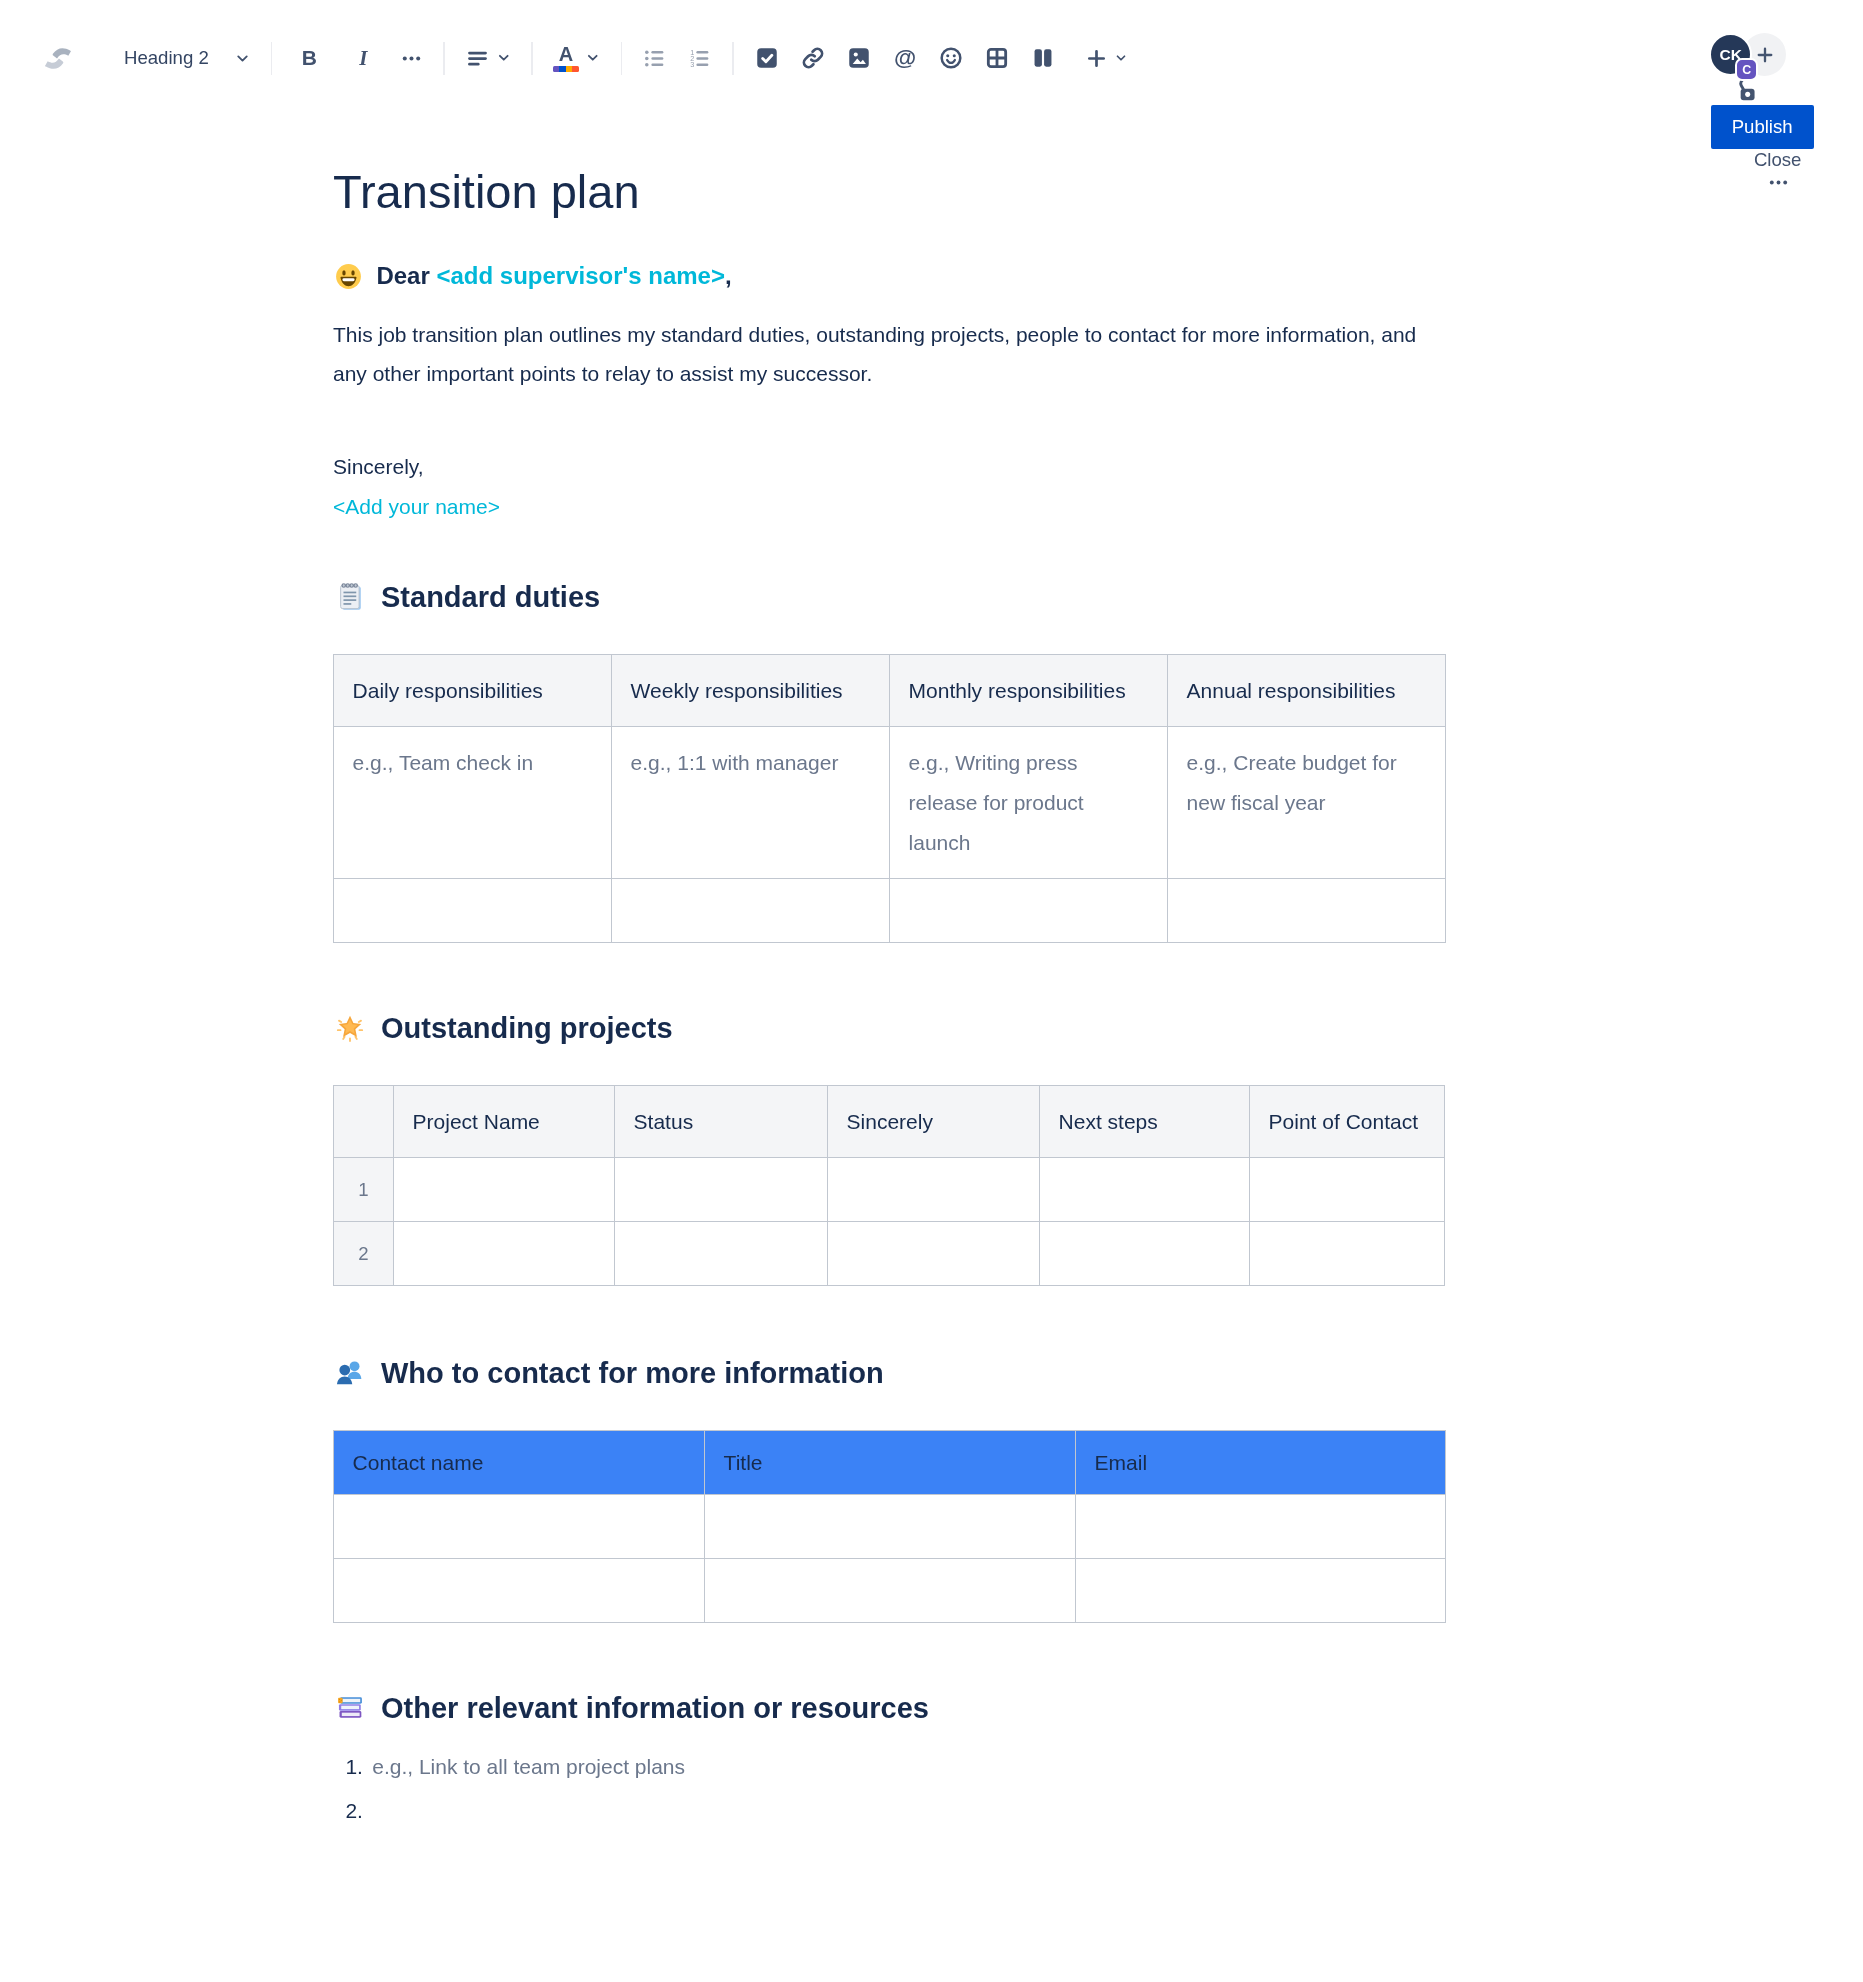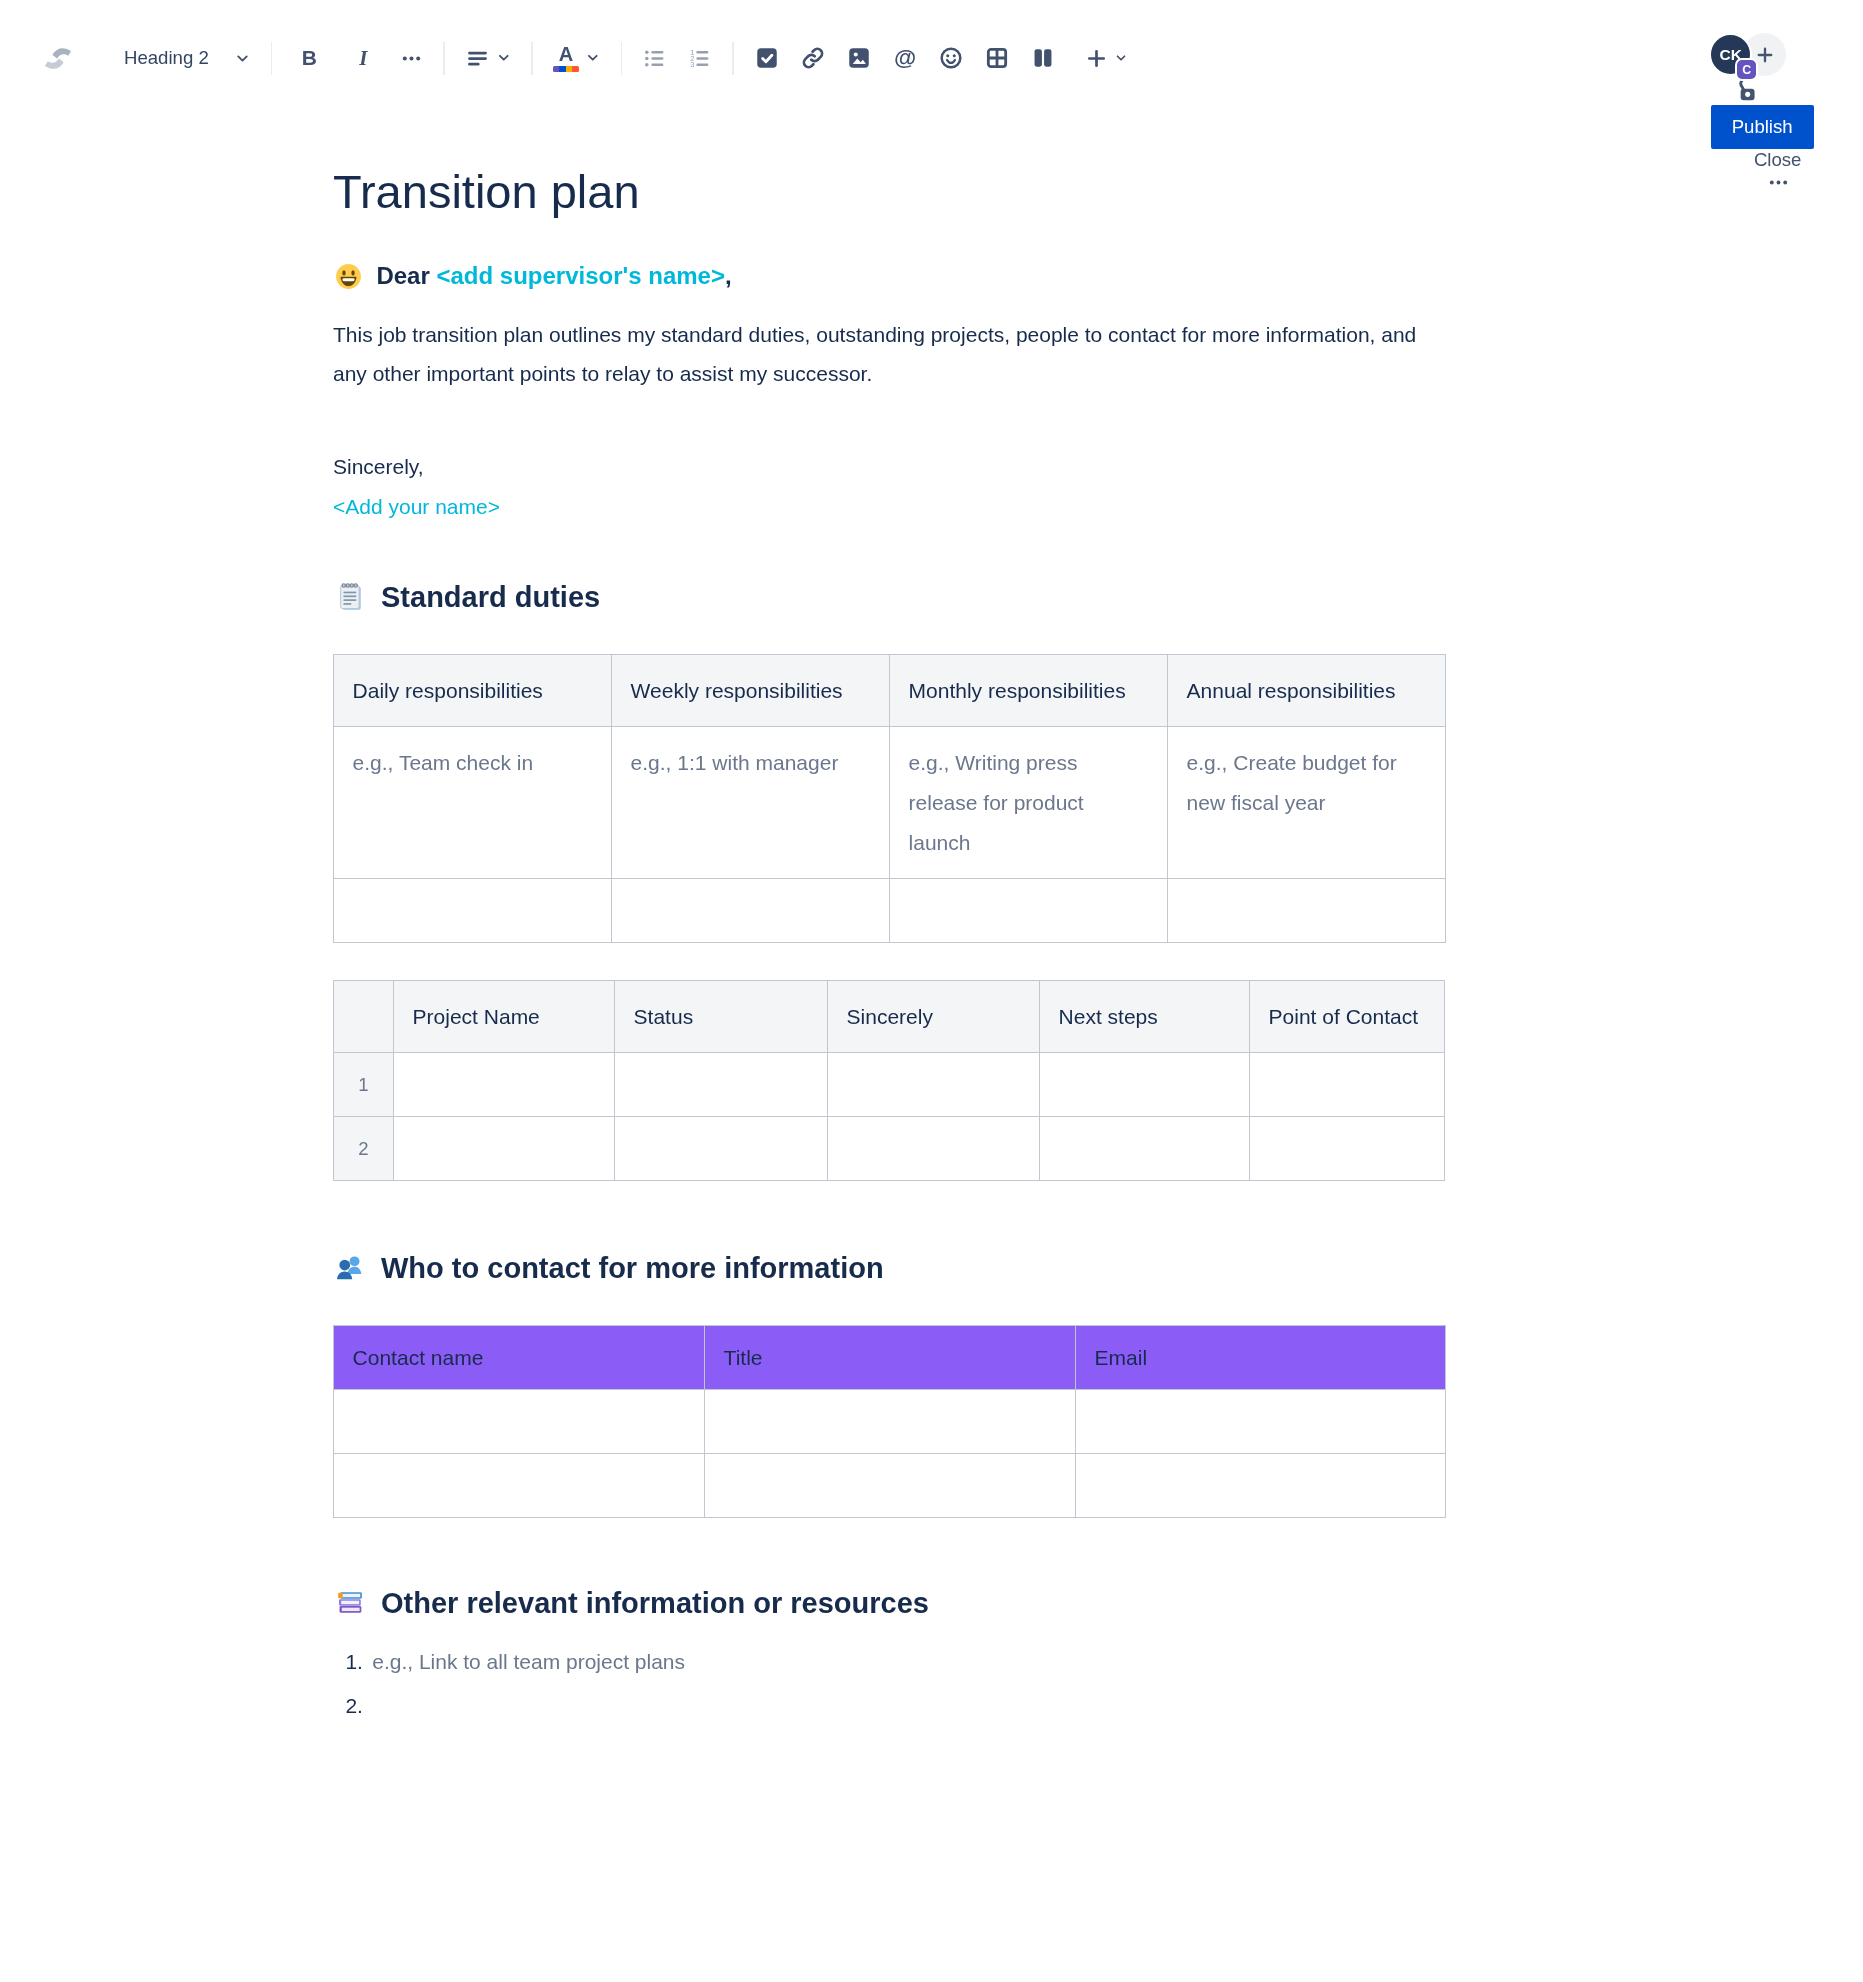--- a/index.html
+++ b/index.html
@@ -73,21 +73,21 @@
   .h2row { display:flex; align-items:center; gap:14px; font-size:29px; font-weight:700; line-height:40px; color:#172B4D; }
   .mt-sd { margin-top:50px; }
   .mt-op { margin-top:65px; }
   .mt-ct { margin-top:67px; }
   .mt-rs { margin-top:65px; }
 
   table { border-collapse:collapse; table-layout:fixed; width:1112px; margin-top:37px; }
   th, td { border:1.5px solid #C1C7D0; vertical-align:top; text-align:left; font-size:21px; }
   th { background:#F4F5F7; font-weight:400; color:#172B4D; padding:15.5px 18.6px; line-height:40px; }
   td { padding:15.5px 18.6px; line-height:40px; color:#6B778C; }
-  .contacts-table th { background:#8b5cf6; padding:11.6px 18.6px; }
+  .contacts-table th { background:#3b82f6; padding:11.6px 18.6px; }
   .empty-row td { height:64px; }
   .num-cell { background:#F4F5F7; text-align:center; vertical-align:middle; color:#6B778C; font-size:18.6px; padding:0; }
   .body-cell { background:#fff; }
 
   .list-block { margin-top:18.6px; margin-left:12.4px; }
   .list-row { display:flex; gap:9.3px; font-size:21px; line-height:40px; margin-bottom:4.6px; }
   .list-marker { color:#172B4D; }
   .list-text { color:#6B778C; }
 </style>
 </head>
@@ -322,20 +322,30 @@
     </tr>
     <tr class="empty-row">
       <td class="body-cell"></td>
       <td class="body-cell"></td>
       <td class="body-cell"></td>
       <td class="body-cell"></td>
     </tr>
   </tbody>
     </table>
 
+  <div class="h2row mt-op">
+    <svg width="34" height="34" viewBox="0 0 24 24">
+      <g stroke="#FFC46B" stroke-width="1.3" stroke-linecap="round">
+        <path d="M4.2 6.8l1.6 1M19.8 6.8l-1.6 1M3.4 13.5h1.9M20.6 13.5h-1.9M7.2 19.8l1-1.6M16.8 19.8l-1-1.6M12 21.2v-1.9"></path>
+      </g>
+      <path d="M12 3.4l2.4 5 5.5.7-4.1 3.8 1.1 5.4-4.9-2.7-4.9 2.7 1.1-5.4-4.1-3.8 5.5-.7z" fill="#F6A63B"></path>
+      <path d="M12 6l1.6 3.4 3.7.5-2.7 2.5.7 3.6-3.3-1.8-3.3 1.8.7-3.6-2.7-2.5 3.7-.5z" fill="#FFB951"></path>
+    </svg>
+    <span>Outstanding projects</span>
+  </div>
 
   <table>
     <colgroup>
         <col style="width:60px">
         <col style="width:221px">
         <col style="width:213px">
         <col style="width:212px">
         <col style="width:210px">
         <col style="width:195px">
       </colgroup>

